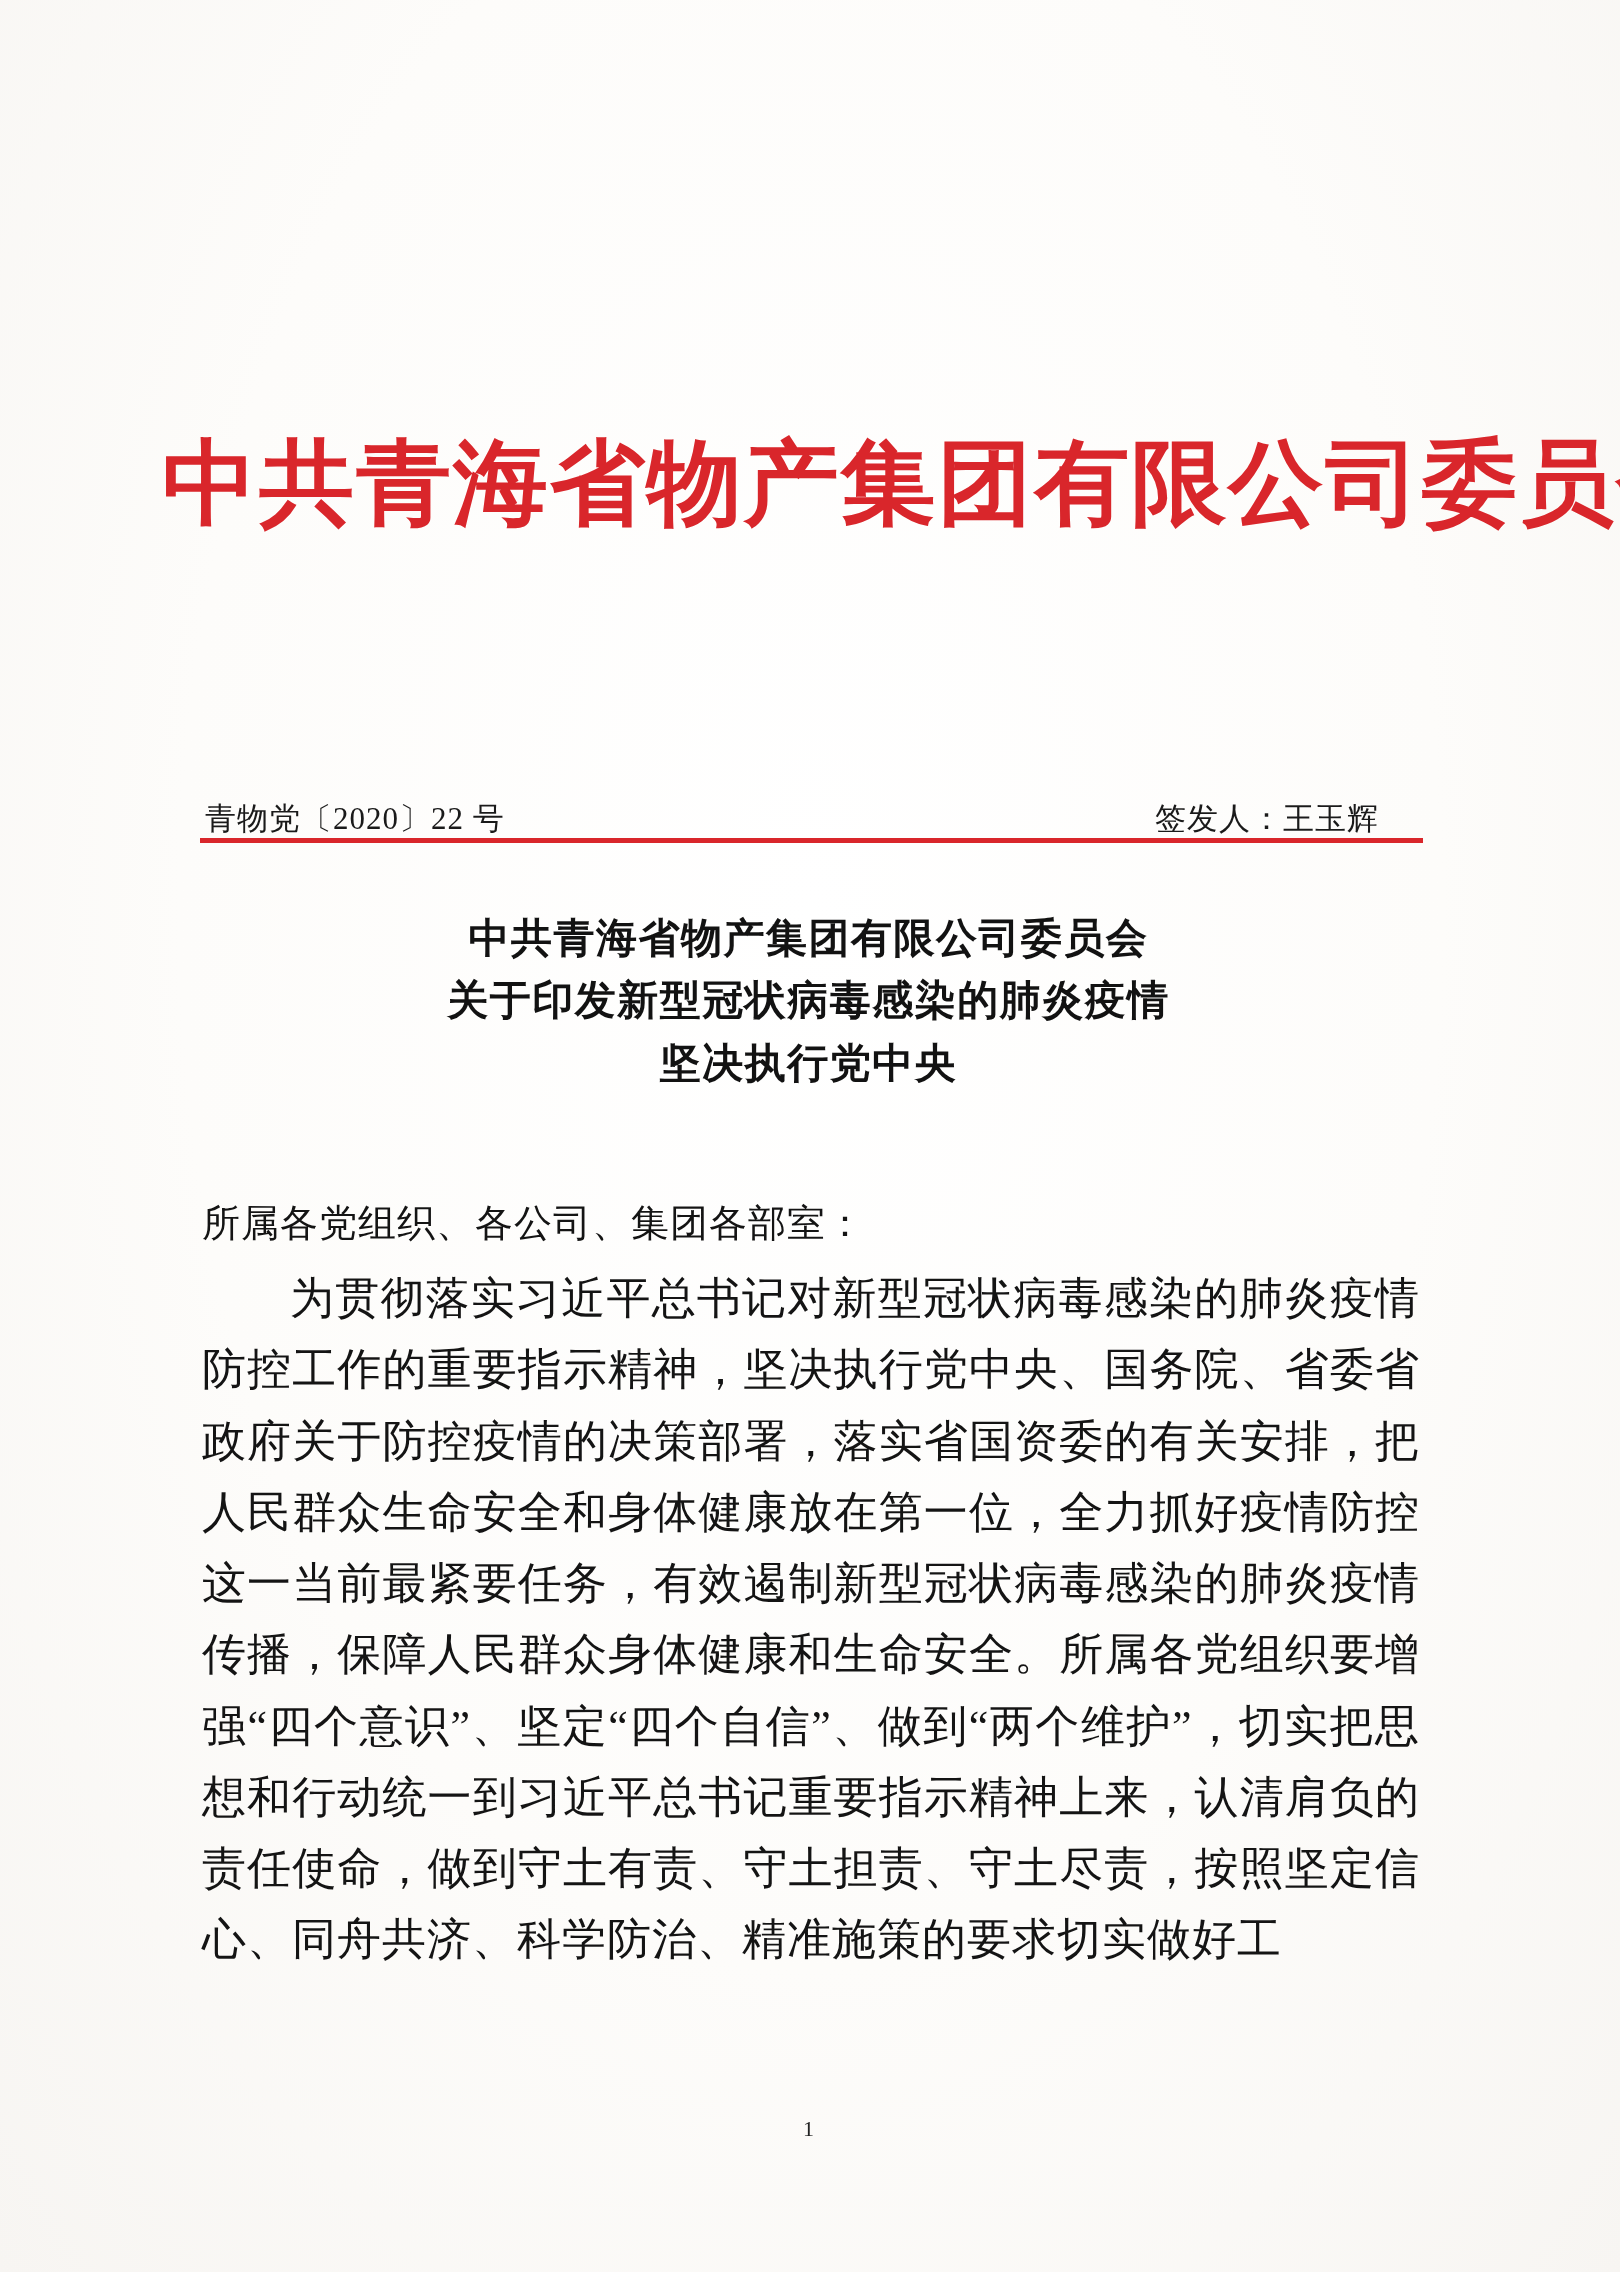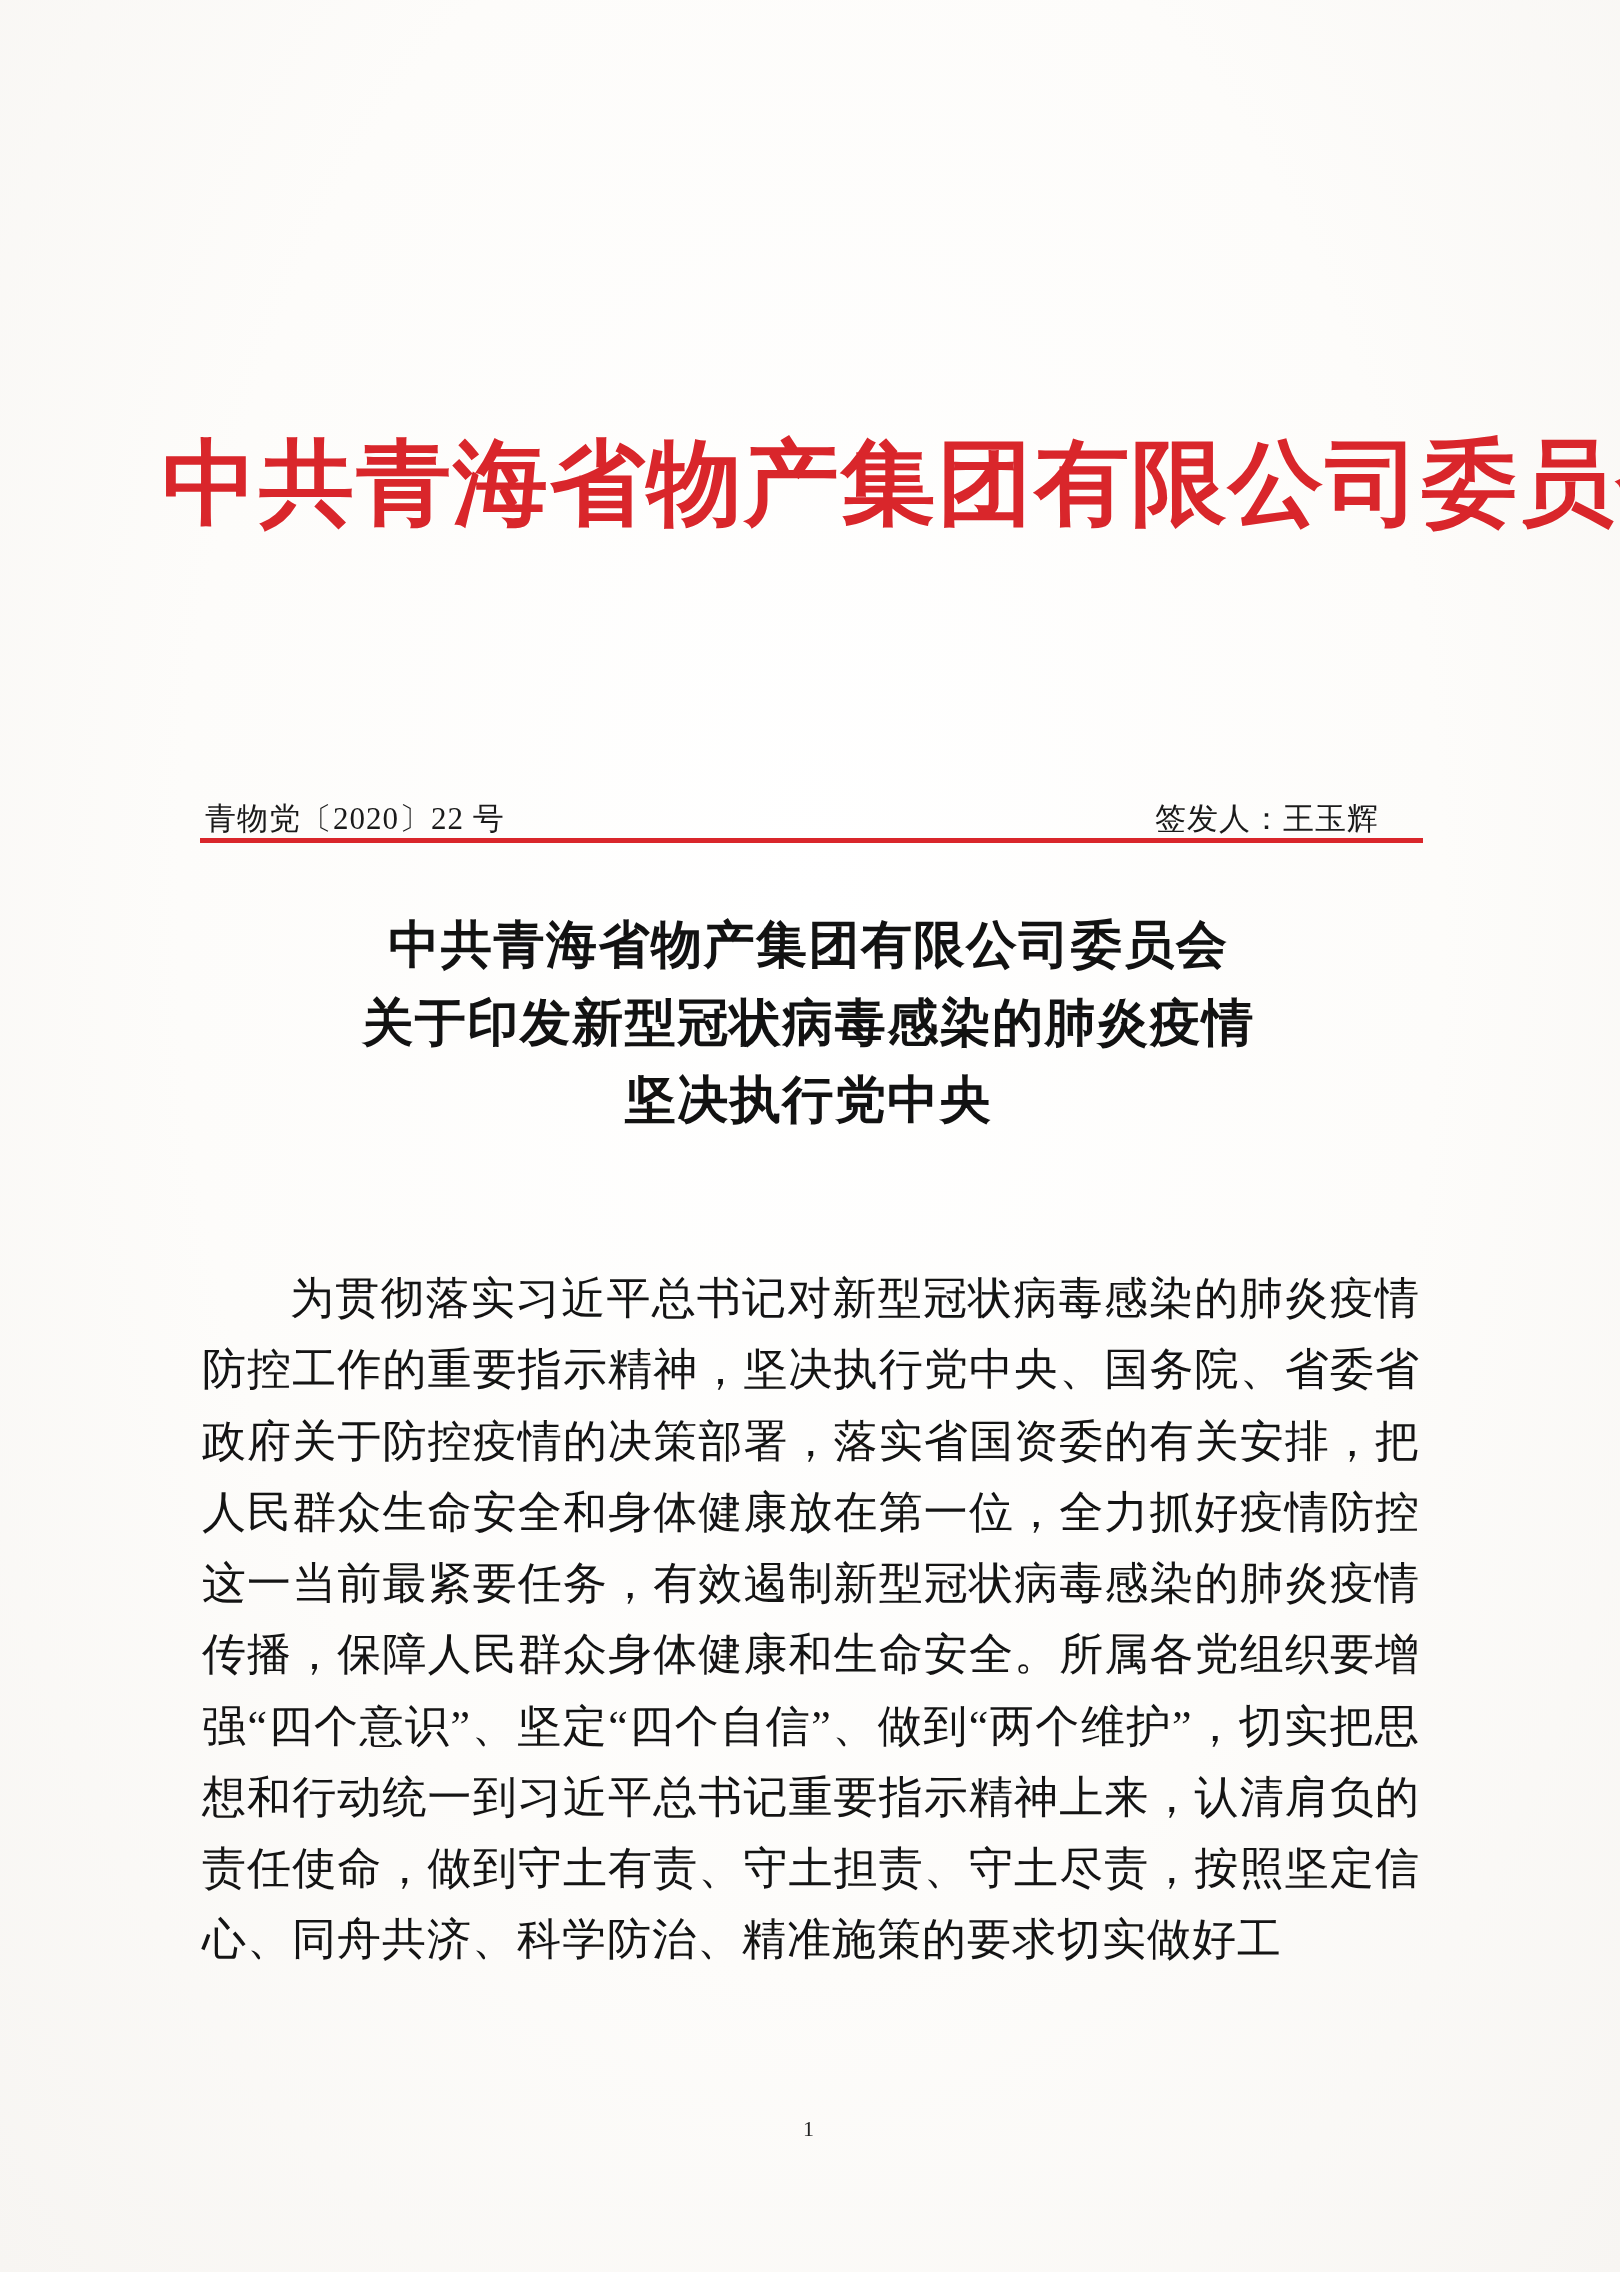--- a/index.html
+++ b/index.html
@@ -90,21 +90,21 @@
   }
 
   
   .doc-title {
     position: absolute;
     top: 907px;
     left: 0;
     width: 1267px;
     text-align: center;
     font-weight: bold;
-    font-size: 51px;
+    font-size: 41px;
     line-height: 1.52;
     letter-spacing: 1.5px;
     color: #121212;
   }
   .doc-title div { white-space: nowrap; }
 
   
   .salutation {
     position: absolute;
     top: 1198px;
@@ -160,20 +160,21 @@
     </div>
 
     <div class="red-rule"></div>
 
     <div class="doc-title">
       <div>中共青海省物产集团有限公司委员会</div>
       <div>关于印发新型冠状病毒感染的肺炎疫情</div>
       <div>坚决执行党中央</div>
     </div>
 
+    <div class="salutation">所属各党组织、各公司、集团各部室：</div>
 
     <div class="body-text">
       <p>为贯彻落实习近平总书记对新型冠状病毒感染的肺炎疫情防控工作的重要指示精神，坚决执行党中央、国务院、省委省政府关于防控疫情的决策部署，落实省国资委的有关安排，把人民群众生命安全和身体健康放在第一位，全力抓好疫情防控这一当前最紧要任务，有效遏制新型冠状病毒感染的肺炎疫情传播，保障人民群众身体健康和生命安全。所属各党组织要增强“四个意识”、坚定“四个自信”、做到“两个维护”，切实把思想和行动统一到习近平总书记重要指示精神上来，认清肩负的责任使命，做到守土有责、守土担责、守土尽责，按照坚定信心、同舟共济、科学防治、精准施策的要求切实做好工</p>
     </div>
 
     <div class="page-number">1</div>
 
   </div>
 </div>
 

